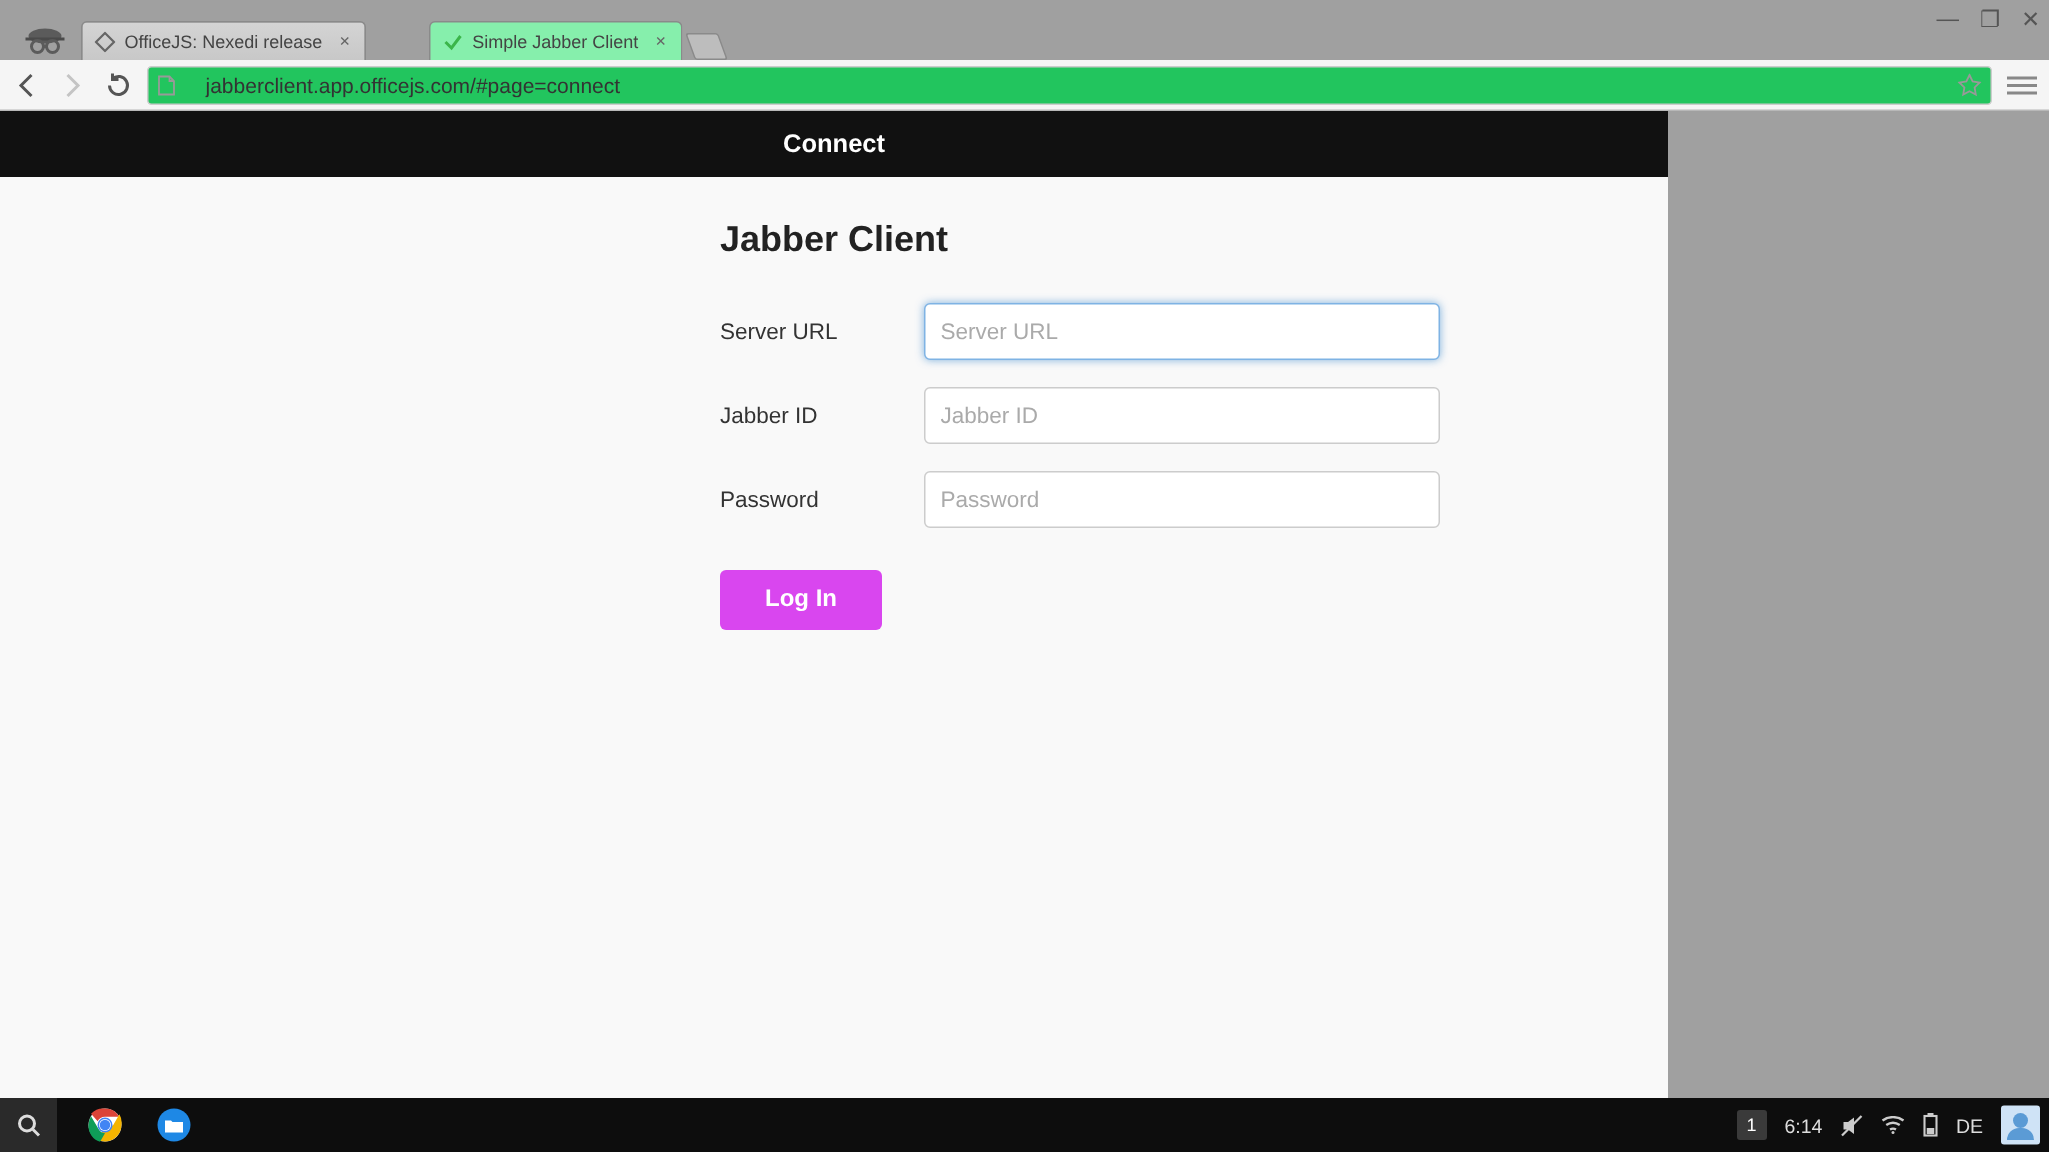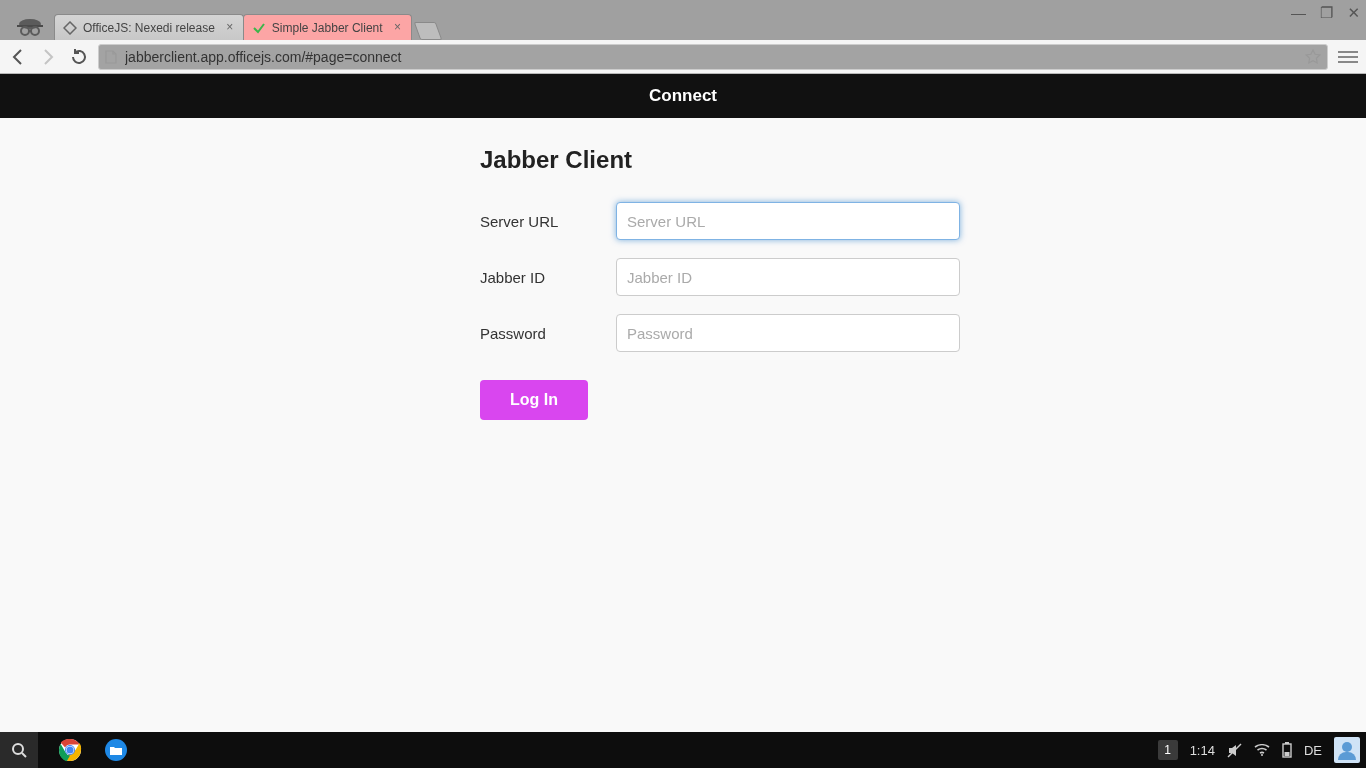--- a/index.html
+++ b/index.html
@@ -6,46 +6,46 @@
   html,body { width:1366px; height:768px; overflow:hidden; background:#a0a0a0; }
 
   
   .titlebar { height:40px; background:#a0a0a0; display:flex; align-items:flex-end; padding-left:6px; position:relative; }
   .incognito-icon { width:48px; height:26px; display:flex; align-items:center; justify-content:center; color:#666; }
   .tabs { display:flex; align-items:flex-end; height:28px; }
   .tab { display:flex; align-items:center; height:26px; padding:0 28px 0 8px; font-size:12px; color:#444;
          background:linear-gradient(#d4d4d4,#c8c8c8); border:1px solid #8a8a8a; border-bottom:none;
          border-top-left-radius:4px; border-top-right-radius:4px; margin-right:-1px; position:relative;
          max-width:190px; white-space:nowrap; overflow:hidden; text-overflow:ellipsis; cursor:pointer; }
-  .tab.active { background:#fca5a5; z-index:2; }
+  .tab.active { background:#86efac; z-index:2;margin-left:43px; }
   .tab .favicon { width:14px; height:14px; margin-right:6px; flex-shrink:0; }
   .tab .close { position:absolute; right:6px; top:5px; width:14px; height:14px; font-size:12px; color:#666;
                 display:flex; align-items:center; justify-content:center; }
   .newtab { width:22px; height:18px; background:#bdbdbd; border:1px solid #8a8a8a; margin-left:6px;
             transform:skewX(20deg); border-radius:2px; cursor:pointer; }
   .window-controls { position:absolute; right:6px; top:4px; display:flex; gap:14px; color:#555; }
   .window-controls span { font-size:15px; cursor:pointer; }
 
   
   .toolbar { height:34px; background:#f5f5f5; border-bottom:1px solid #b8b8b8; display:flex;
              align-items:center; padding:0 8px; gap:10px; }
   .nav-icon { width:20px; height:20px; display:flex; align-items:center; justify-content:center;
               color:#555; cursor:pointer; font-size:18px; }
   .nav-icon.disabled { color:#b8b8b8; cursor:default; }
-  .omnibox { flex:1; height:26px; background:#a3a3a3; border:1px solid #ccc; border-radius:3px;
-             display:flex; align-items:center; padding:0 6px; font-size:14px; color:#333; }
+  .omnibox { flex:1; height:26px; background:#22c55e; border:1px solid #ccc; border-radius:3px;
+             display:flex; align-items:center; padding:0 6px; font-size:14px; color:#333;gap:12px; }
   .omnibox .page-icon { width:14px; height:14px; margin-right:6px; color:#888; }
   .omnibox .star { width:16px; height:16px; color:#888; margin-left:6px; cursor:pointer; }
   .omnibox input { flex:1; border:none; outline:none; font-size:14px; color:#333; background:transparent; }
   .menu-btn { width:20px; height:20px; display:flex; flex-direction:column; justify-content:center;
               gap:3px; cursor:pointer; }
   .menu-btn div { height:2px; background:#888; }
 
   
-  .viewport { width:1366px; height:calc(768px - 30px - 34px - 36px); background:#f9f9f9; overflow:auto; }
+  .viewport { width:1112px; height:calc(768px - 30px - 34px - 36px); background:#f9f9f9; overflow:auto; }
   .app-header { height:44px; background:#111; color:#fff; display:flex; align-items:center;
                 justify-content:center; font-size:17px; font-weight:bold; }
   .content { padding:28px 0 0 460px; color:#222;margin-left:20px; }
   h1.page-title { font-size:24px; font-weight:bold; margin-bottom:28px; }
   .form-row { display:flex; align-items:center; margin-bottom:18px;gap:40px; }
   .form-label { width:96px; font-size:15px; color:#333; }
   .form-input { width:344px; height:38px; border:1px solid #ccc; border-radius:4px; padding:0 10px;
                 font-size:15px; color:#333; background:#fff; outline:none; }
   .form-input::placeholder { color:#aaa; }
   .form-input.focused { border-color:#7FB3E4; box-shadow:0 0 6px rgba(94,158,214,0.8); }
@@ -200,21 +200,21 @@
     <div class="tb-icon">
       <svg width="24" height="24" viewBox="0 0 24 24">
           <circle cx="12" cy="12" r="11" fill="#1e88e5"></circle>
           <path d="M6 9h4l1 1h7v7H6z" fill="#fff"></path>
         </svg>
     </div>
   </div>
 
   <div class="tb-right">
     <div class="badge">1</div>
-    <div>1:14</div>
+    <div>6:14</div>
     <div>
       <svg width="15" height="15" viewBox="0 0 15 15">
           <path d="M2 5h3l4-3v11l-4-3H2z" fill="#ccc"></path>
           <line x1="1" y1="14" x2="14" y2="1" stroke="#ccc" stroke-width="1.5"></line>
         </svg>
     </div>
     <div>
       <svg width="16" height="12" viewBox="0 0 16 12">
           <path d="M1 3a12 12 0 0 1 14 0" fill="none" stroke="#ccc" stroke-width="1.6"></path>
           <path d="M3.5 6a8 8 0 0 1 9 0" fill="none" stroke="#ccc" stroke-width="1.6"></path>

